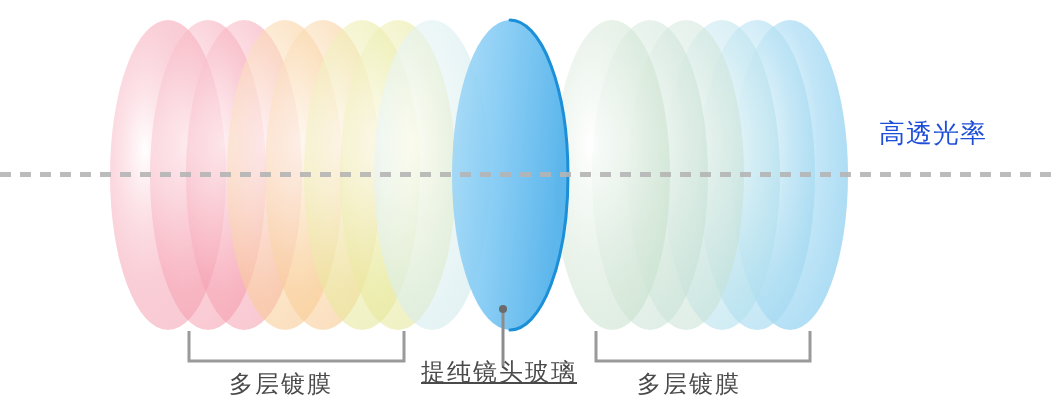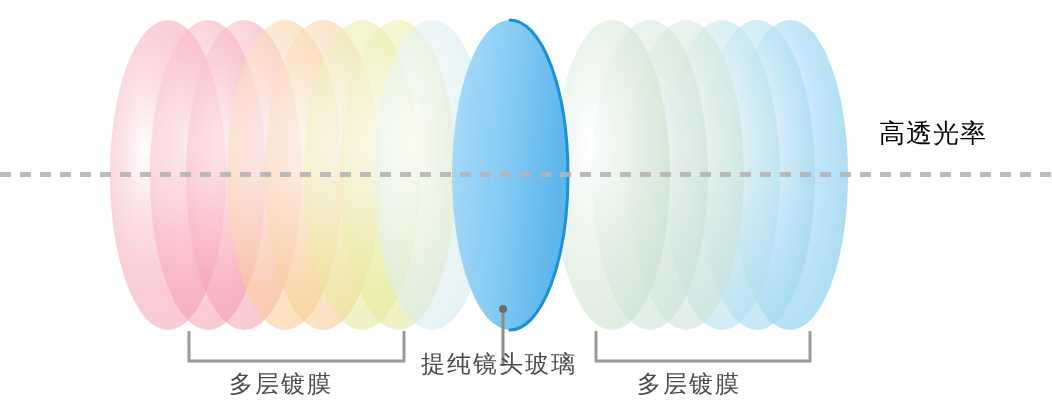--- a/index.html
+++ b/index.html
@@ -27,27 +27,27 @@
   .cn-label {
     position: absolute;
     font-family: "DejaVu Sans", "Liberation Sans", sans-serif;
     font-size: 24px;
     color: #4a4a4a;
     letter-spacing: 2px;
     white-space: nowrap;
     line-height: 1;
   }
   #label-left-coating  { left: 229px; top: 372px; }
-  #label-center-glass  { left: 421px; top: 352px; }
+  #label-center-glass  { left: 421px; top: 360px; text-decoration: underline; }
   #label-right-coating { left: 637px; top: 372px; }
   #label-transmittance {
     left: 879px;
     top: 120px;
     font-size: 26px;
-    color: #000000;
+    color: #1d4ed8;
     letter-spacing: 1px;
   }
 </style>
 </head>
 <body>
 
 <div id="stage">
 
   <svg id="lens-svg" viewBox="0 0 1052 419">
     <defs>

